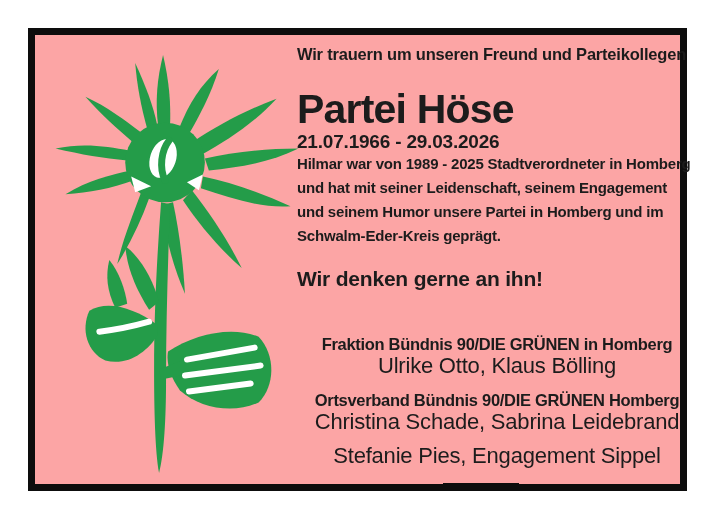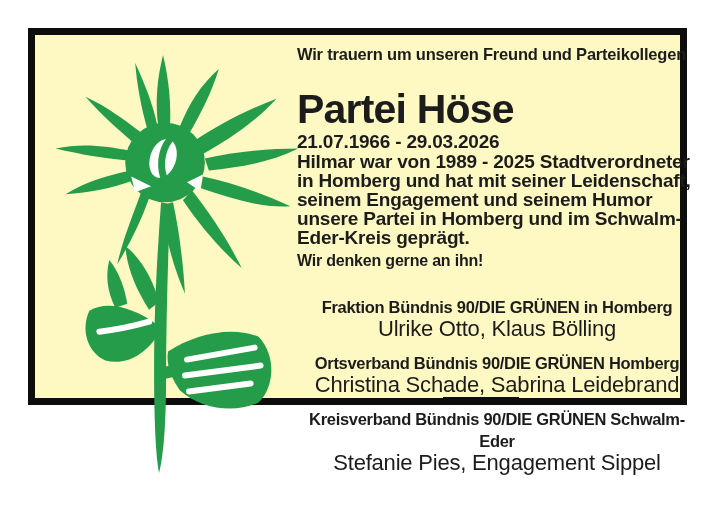--- a/index.html
+++ b/index.html
@@ -10,22 +10,22 @@
     overflow: hidden;
   }
   .page {
     position: relative;
     width: 720px; height: 520px;
     background: #ffffff;
   }
   .card {
     position: absolute;
     left: 28px; top: 28px;
-    width: 659px; height: 377px;
-    background: #fef9c3;
+    width: 659px; height: 463px;
+    background: #fca5a5;
     border: 7px solid #0d0d0d;
   }
   .border-blemish {
     position: absolute;
     left: 408px; bottom: -4px;
     width: 76px; height: 5px;
     background: #0d0d0d;
   }
   .sunflower {
     position: absolute;
@@ -48,29 +48,29 @@
     font-size: 41px; font-weight: 700;
     line-height: 43px;
     letter-spacing: -0.8px;
   }
   .life-dates {
     font-size: 19px; font-weight: 700;
     line-height: 21px;
     letter-spacing: -0.2px;
   }
   .tribute {
-    font-size: 19px; font-weight: 700;
-    line-height: 19px;
-    margin-bottom: 3px;
+    font-size: 15px; font-weight: 700;
+    line-height: 24px;
+    margin-bottom: 20px;
     letter-spacing: -0.2px;
   }
   .remembrance {
-    font-size: 16px; font-weight: 700;
+    font-size: 21px; font-weight: 700;
     line-height: 22px;
-    margin-bottom: 24px;
+    margin-bottom: 43px;
     letter-spacing: -0.2px;
   }
   .group { margin-bottom: 12px; text-align: center; }
   .group .org {
     font-size: 16.5px; font-weight: 700;
     line-height: 22px;
     letter-spacing: -0.3px;
   }
   .group .names {
     font-size: 22px; font-weight: 400;
@@ -139,20 +139,19 @@
 
       <div class="group">
         <div class="org">Fraktion Bündnis 90/DIE GRÜNEN in Homberg</div>
         <div class="names">Ulrike Otto, Klaus Bölling</div>
       </div>
       <div class="group">
         <div class="org">Ortsverband Bündnis 90/DIE GRÜNEN Homberg</div>
         <div class="names">Christina Schade, Sabrina Leidebrand</div>
       </div>
       <div class="group">
-        <div class="org">Kreisverband Bündnis 90/DIE GRÜNEN Schwalm-Eder</div>
         <div class="names">Stefanie Pies, Engagement Sippel</div>
       </div>
     </div>
 
     <div class="border-blemish"></div>
   </div>
 </div>
 
 </body></html>

